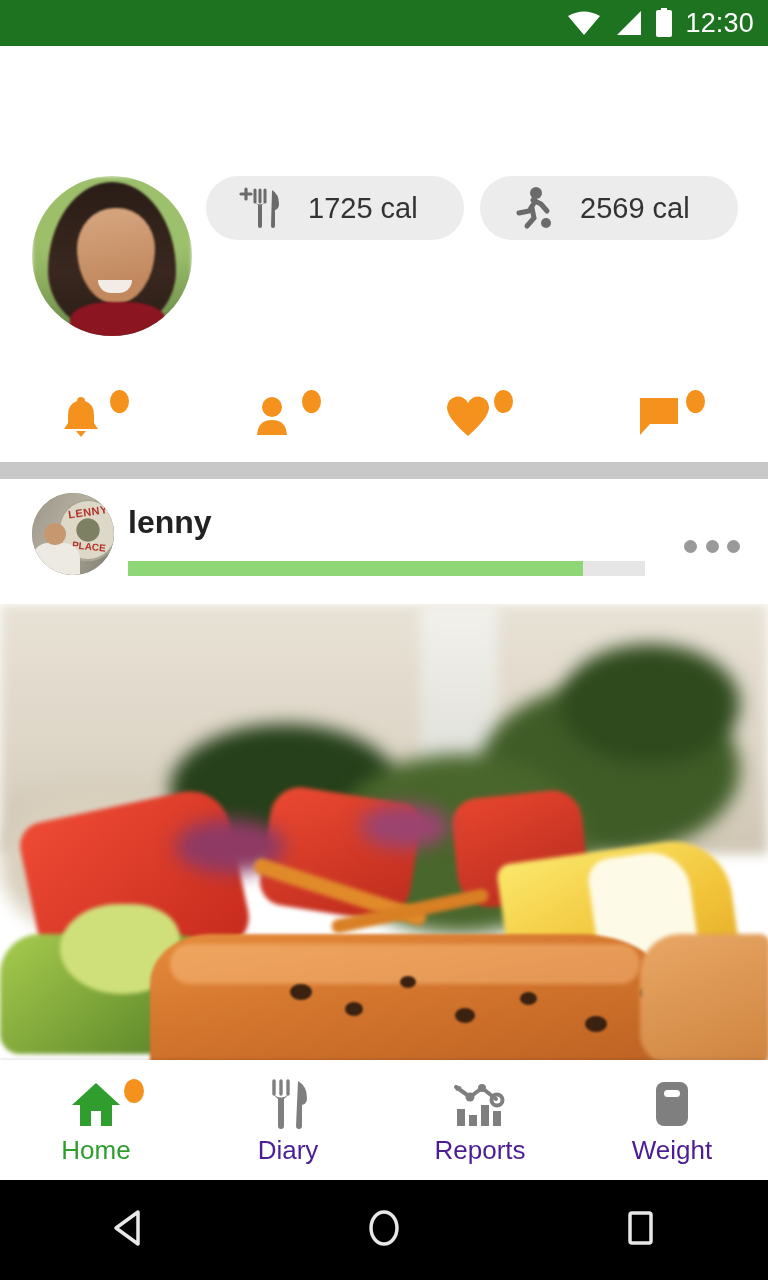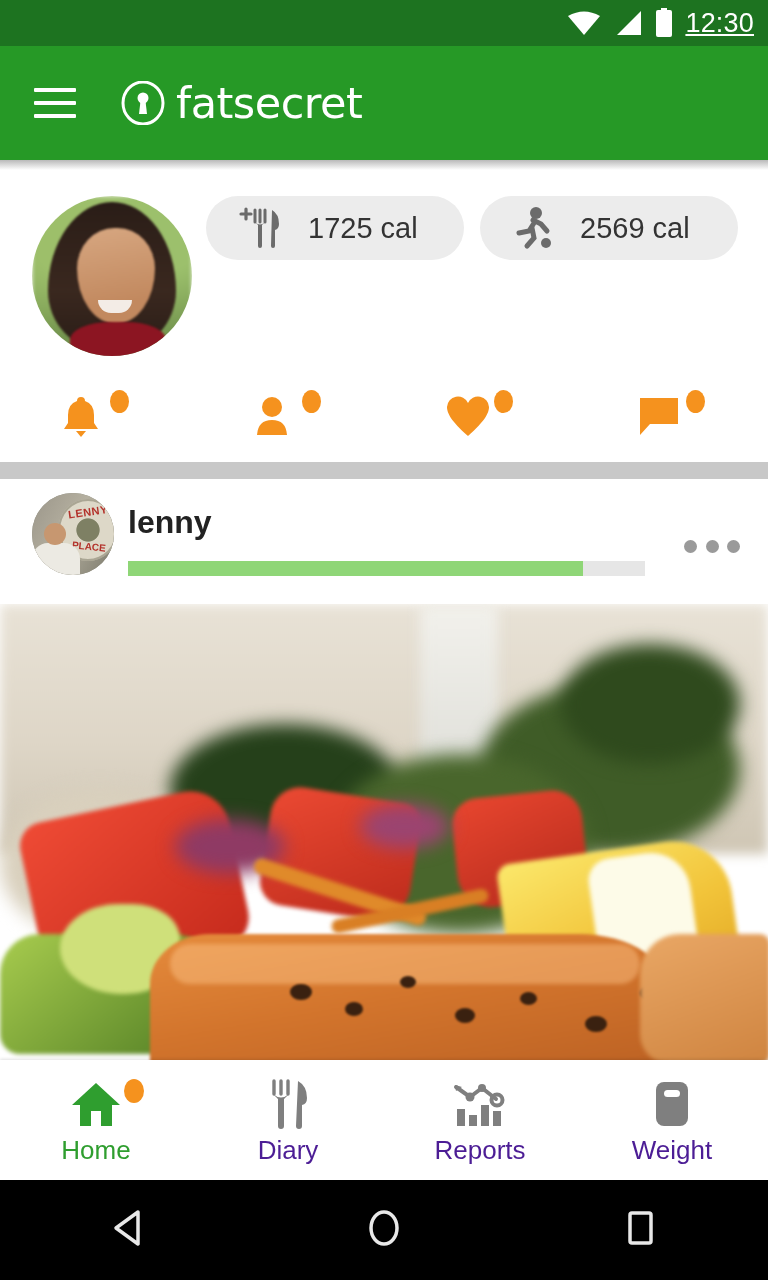--- a/index.html
+++ b/index.html
@@ -11,21 +11,21 @@
   }
   #app { position:relative; width:768px; height:1280px; background:#fff; }
 
   
   .statusbar{
     position:absolute; top:0; left:0; width:768px; height:46px;
     background:#1d7320; display:flex; align-items:center;
     justify-content:flex-end; padding-right:14px; gap:12px;
   }
   .sb-icon{ display:block; }
-  .sb-time{ color:#fff; font-size:27px; letter-spacing:.2px; line-height:1;text-decoration:underline; }
+  .sb-time{ color:#fff; font-size:27px; letter-spacing:.2px; line-height:1; }
 
   
   .appbar{
     position:absolute; top:46px; left:0; width:768px; height:114px;
     background:#269926; display:flex; align-items:center; padding-left:34px;
   }
   .hamburger{ width:42px; height:30px; display:flex; flex-direction:column;
     justify-content:space-between; cursor:pointer; }
   .hamburger span{ display:block; height:4px; background:#fff; border-radius:1px; }
   .brand{ display:flex; align-items:center; margin-left:45px; gap:11px; }
@@ -35,21 +35,21 @@
     font-family:"DejaVu Sans", sans-serif; font-weight:400;
   }
 
   
   .appbar-shadow{
     position:absolute; top:160px; left:0; width:768px; height:10px;
     background:linear-gradient(#b9b9b9, rgba(255,255,255,0));
   }
 
   
-  .summary{ position:absolute; top:172px; left:0; width:768px; height:294px; background:#fff;padding-left:37px; }
+  .summary{ position:absolute; top:152px; left:0; width:768px; height:294px; background:#fff;padding-left:37px; }
 
   .user-avatar{
     position:absolute; left:32px; top:24px; width:160px; height:160px;
     border-radius:50%; overflow:hidden;
   }
   .ua-bg{ position:absolute; inset:0; background:
       radial-gradient(circle at 22% 30%, #9dbf6a 0 18%, transparent 60%),
       radial-gradient(circle at 82% 22%, #9cc06c 0 22%, transparent 62%),
       radial-gradient(circle at 50% 85%, #6f8f4c 0 30%, transparent 70%),
       linear-gradient(160deg,#a8c878 0%, #7fa355 55%, #5d7f3d 100%);
@@ -173,35 +173,20 @@
     <svg class="sb-icon" width="30" height="28" viewBox="0 0 30 28">
       <path d="M28 2 L28 26 L4 26 Z" fill="#ffffff"></path>
     </svg>
     <svg class="sb-icon" width="18" height="30" viewBox="0 0 18 30">
       <rect x="6" y="0" width="6" height="3" fill="#ffffff"></rect>
       <rect x="1" y="2" width="16" height="27" rx="2" fill="#ffffff"></rect>
     </svg>
     <span class="sb-time">12:30</span>
   </div>
 
-  <div class="appbar">
-    <div class="hamburger">
-      <span></span>
-        <span></span>
-        <span></span>
-    </div>
-    <div class="brand">
-      <svg class="brand-mark" viewBox="0 0 44 44">
-        <ellipse cx="22" cy="22" rx="20" ry="21" fill="none" stroke="#ffffff" stroke-width="3"></ellipse>
-        <circle cx="22" cy="17" r="5.5" fill="#ffffff"></circle>
-        <path d="M19.5 20 L24.5 20 L26 33 L18 33 Z" fill="#ffffff"></path>
-      </svg>
-      <span class="brand-text">fatsecret</span>
-    </div>
-  </div>
   <div class="appbar-shadow"></div>
 
   <div class="summary">
 
     <div class="user-avatar">
       <div class="ua-bg"></div>
         <div class="ua-hair"></div>
         <div class="ua-face"></div>
       <div class="ua-smile"></div>
         <div class="ua-collar"></div>

